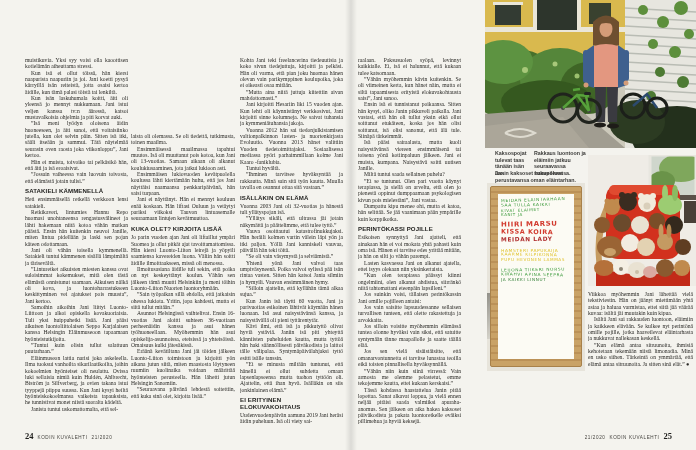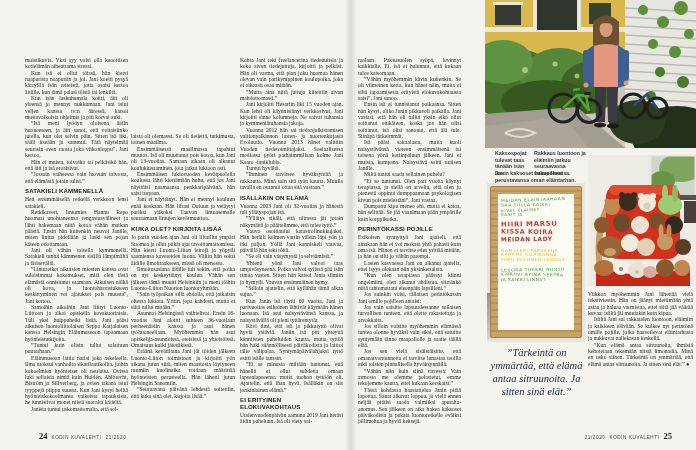--- a/index.html
+++ b/index.html
@@ -14,21 +14,21 @@
            letter-spacing:.1px;margin:4.5px 0 1.5px;color:#1d1d1b;text-align:left;}
   .subhead + .bp{text-indent:0;}
   .pullquote{position:absolute;font-style:italic;font-size:11px;line-height:13.4px;
              text-align:center;color:#1c2733;font-weight:500;}
   .qbar{width:58px;height:7px;margin:6px auto 0;}
   .pullquote2{position:absolute;font-style:italic;font-size:10.5px;line-height:13px;
               text-align:center;color:#1c2733;}
   .caption{position:absolute;font-family:"Liberation Sans",sans-serif;font-weight:bold;
            font-size:5.3px;line-height:6.5px;color:#3b3b39;text-align:left;}
   .photo{position:absolute;overflow:hidden;}
-  .board{position:absolute;left:487px;top:183px;width:98px;height:159px;background:#e7e4db;}
+  .board{position:absolute;left:487px;top:183px;width:98px;height:188px;background:#e7e4db;}
   .board-shadow{position:absolute;left:0;top:110px;width:14px;height:46px;
                 background:linear-gradient(135deg,rgba(40,40,35,.45),rgba(40,40,35,0));}
   .board-frame{position:absolute;left:3px;top:3px;right:3px;bottom:4px;background:#c9a266;
                border:1px solid #a8814a;border-radius:2px;
                background-image:repeating-linear-gradient(0deg,#c9a266 0 5px,#bb9157 5px 7px);}
   .board-face{position:absolute;left:7px;top:7px;right:7px;bottom:7px;background:#fcfbf4;
               padding:4px 3px;box-sizing:border-box;overflow:hidden;}
   .scrawl{font-family:"DejaVu Sans",sans-serif;letter-spacing:.6px;line-height:1.12;
           white-space:nowrap;overflow:hidden;}
   .footer{position:absolute;top:431px;font-family:"Liberation Sans",sans-serif;
@@ -281,29 +281,28 @@
         <ellipse cx="49" cy="115" rx="9" ry="8" fill="#e9e2d2"></ellipse>
           <ellipse cx="62" cy="117" rx="7" ry="6" fill="#daa9a0"></ellipse>
         <circle cx="77" cy="113" r="9" fill="#8a5a2f"></circle>
           <circle cx="94" cy="113" r="8" fill="#c08a4d"></circle>
         <circle cx="33" cy="114" r="2" fill="#8c8474"></circle>
           <circle cx="49" cy="117" r="2" fill="#c9bfa8"></circle>
       </g>
     </svg>
   </div>
 
-  <div class="pullquote2" style="left:487px;top:346px;width:99px;">”Tärkeintä on ymmärtää, että elämä antaa sitruunoita. Ja sitten sinä elät.”</div>
 
   <div class="col" style="left:588px;top:291px;width:105px;height:140px;">
       <p class="bp">Viikkoa myöhemmin Jani lähettää vielä tekstiviestin. Hän on jäänyt miettimään yhtä asiaa ja haluaa varmistaa, ettei siitä jää väärää kuvaa: isältä jäi muutakin kuin kipua.</p>
       <p class="bp">Isältä Jani sai rakkauden luontoon, eläimiin ja kaikkeen elävään. Se kulkee nyt perintönä omille pojille, jotka haaveilevat eläintarhasta ja nukkuvat nallekasan keskellä.</p>
       <p class="bp">”Kun elämä antaa sitruunoita, ihmisiä kehotetaan tekemään niistä limonadia. Minä en usko siihen. Tärkeintä on ymmärtää, että elämä antaa sitruunoita. Ja sitten sinä elät.” ●</p>
     </div>
 
-  <div class="footer" style="left:39px;">
+  <div class="footer" style="left:25px;">
     <span class="pgnum">24</span>
     <span>KODIN KUVALEHTI</span>
     <span>21/2020</span>
   </div>
   <div class="footer" style="right:24px;">
     <span>21/2020</span>
     <span>KODIN KUVALEHTI</span>
     <span class="pgnum">25</span>
   </div>
 

